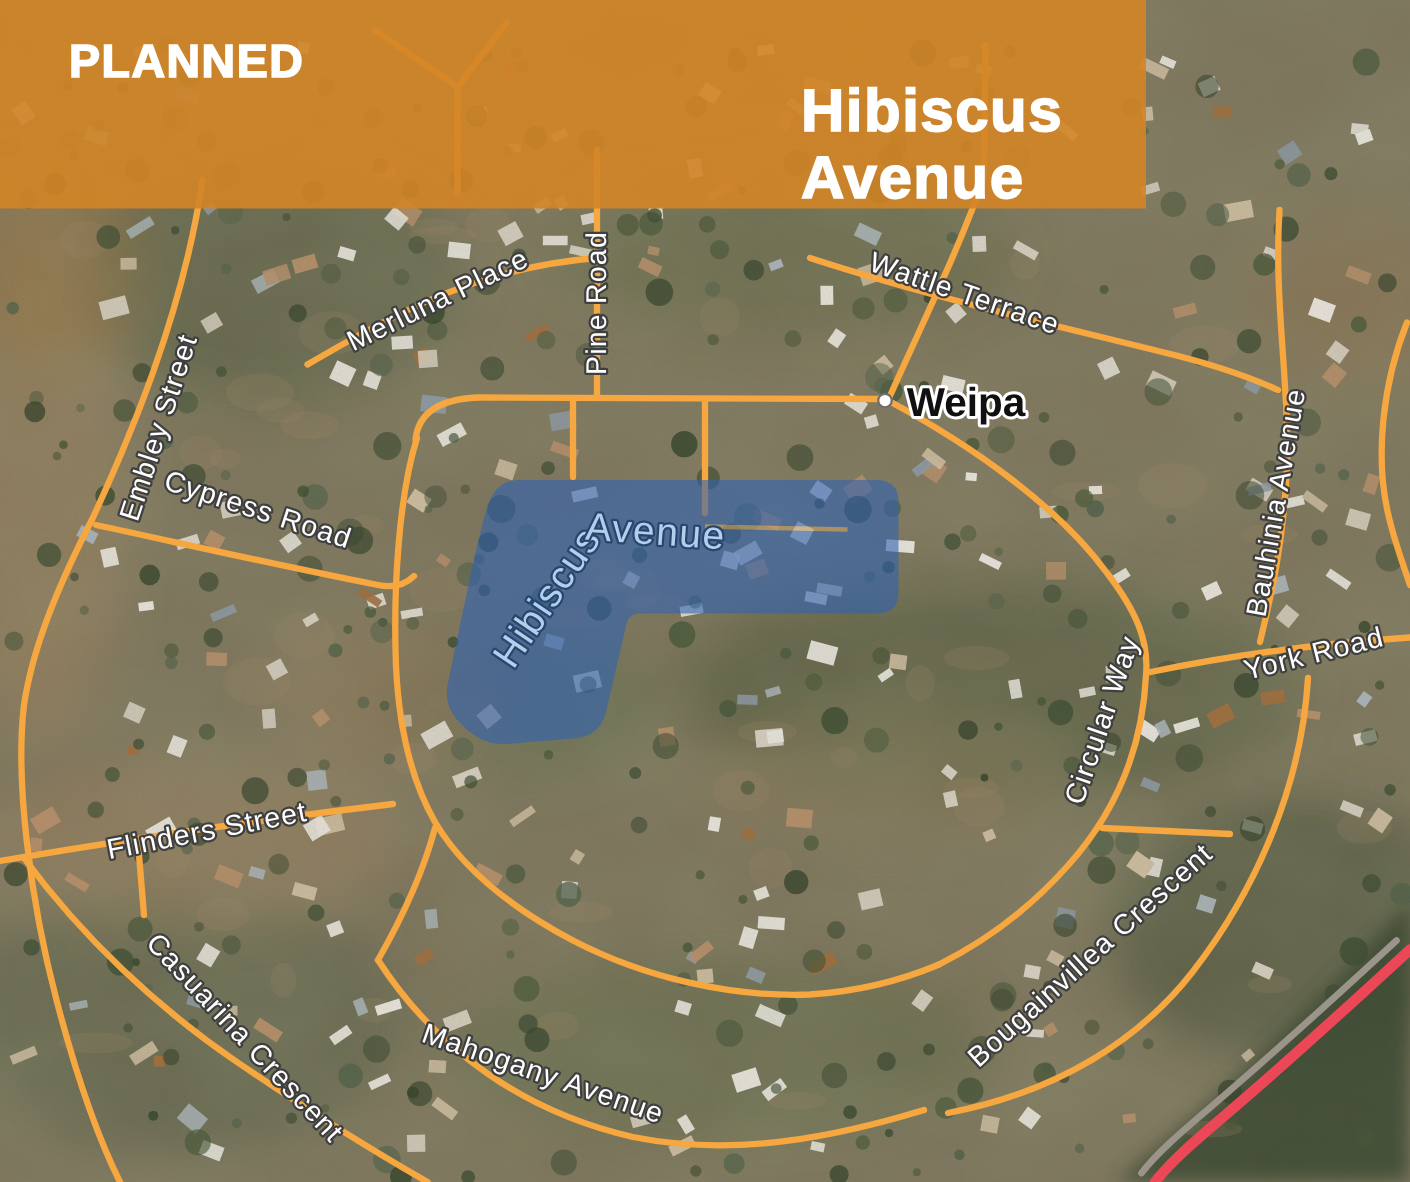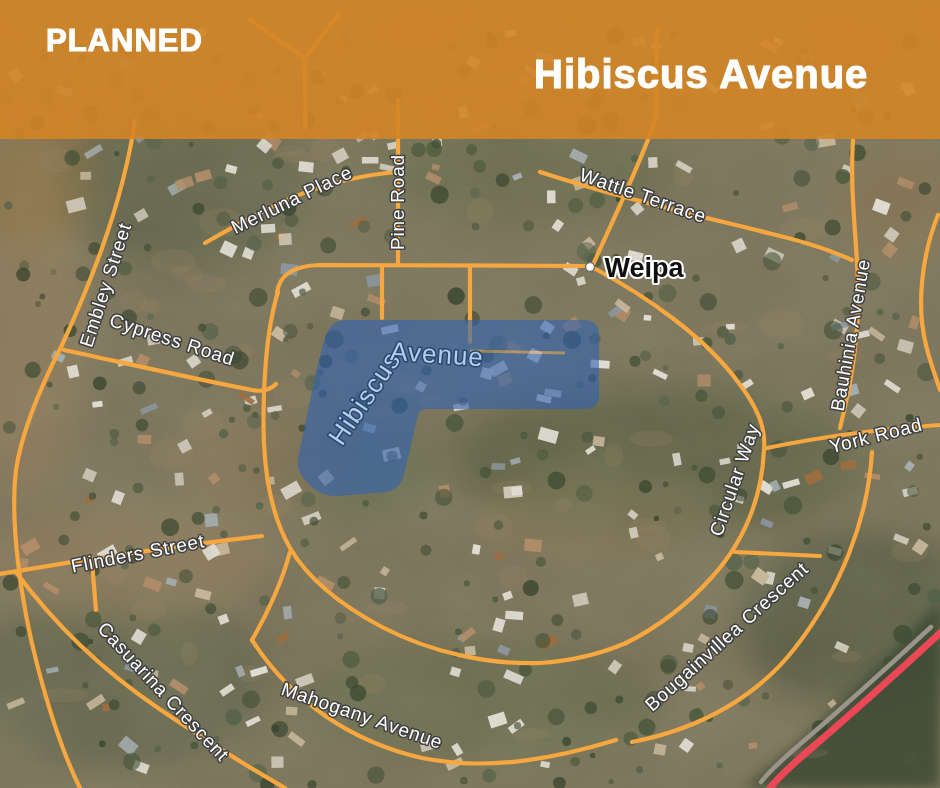--- a/index.html
+++ b/index.html
@@ -10,21 +10,21 @@
   .street-label{fill:#ffffff;stroke:#3f3f3f;stroke-width:3px;paint-order:stroke;
     stroke-linejoin:round;font-family:"Liberation Sans",sans-serif;
     font-size:19px;letter-spacing:0.8px;}
   .town-label{fill:#101010;stroke:#ffffff;stroke-width:4px;paint-order:stroke;
     stroke-linejoin:round;font-family:"Liberation Sans",sans-serif;
     font-weight:bold;font-size:27px;}
   .outage-label{fill:#b4cfec;stroke:#27476e;stroke-width:3px;paint-order:stroke;
     stroke-linejoin:round;font-family:"Liberation Sans",sans-serif;
     font-size:26px;letter-spacing:1px;}
   
-  .banner{position:absolute;left:0;top:0;width:940px;height:139px;
+  .banner{position:absolute;left:0;top:0;width:764px;height:139px;
     background:rgba(211,133,38,0.90);}
   .banner-heading{position:absolute;left:46px;top:22px;color:#ffffff;
     font-weight:bold;font-size:31px;line-height:37px;letter-spacing:1px;
     -webkit-text-stroke:1.1px #ffffff;}
   .banner-location{position:absolute;left:534px;top:52px;color:#ffffff;
     font-weight:bold;font-size:40px;letter-spacing:1px;
     -webkit-text-stroke:1.1px #ffffff;}
 </style>
 </head>
 <body>

